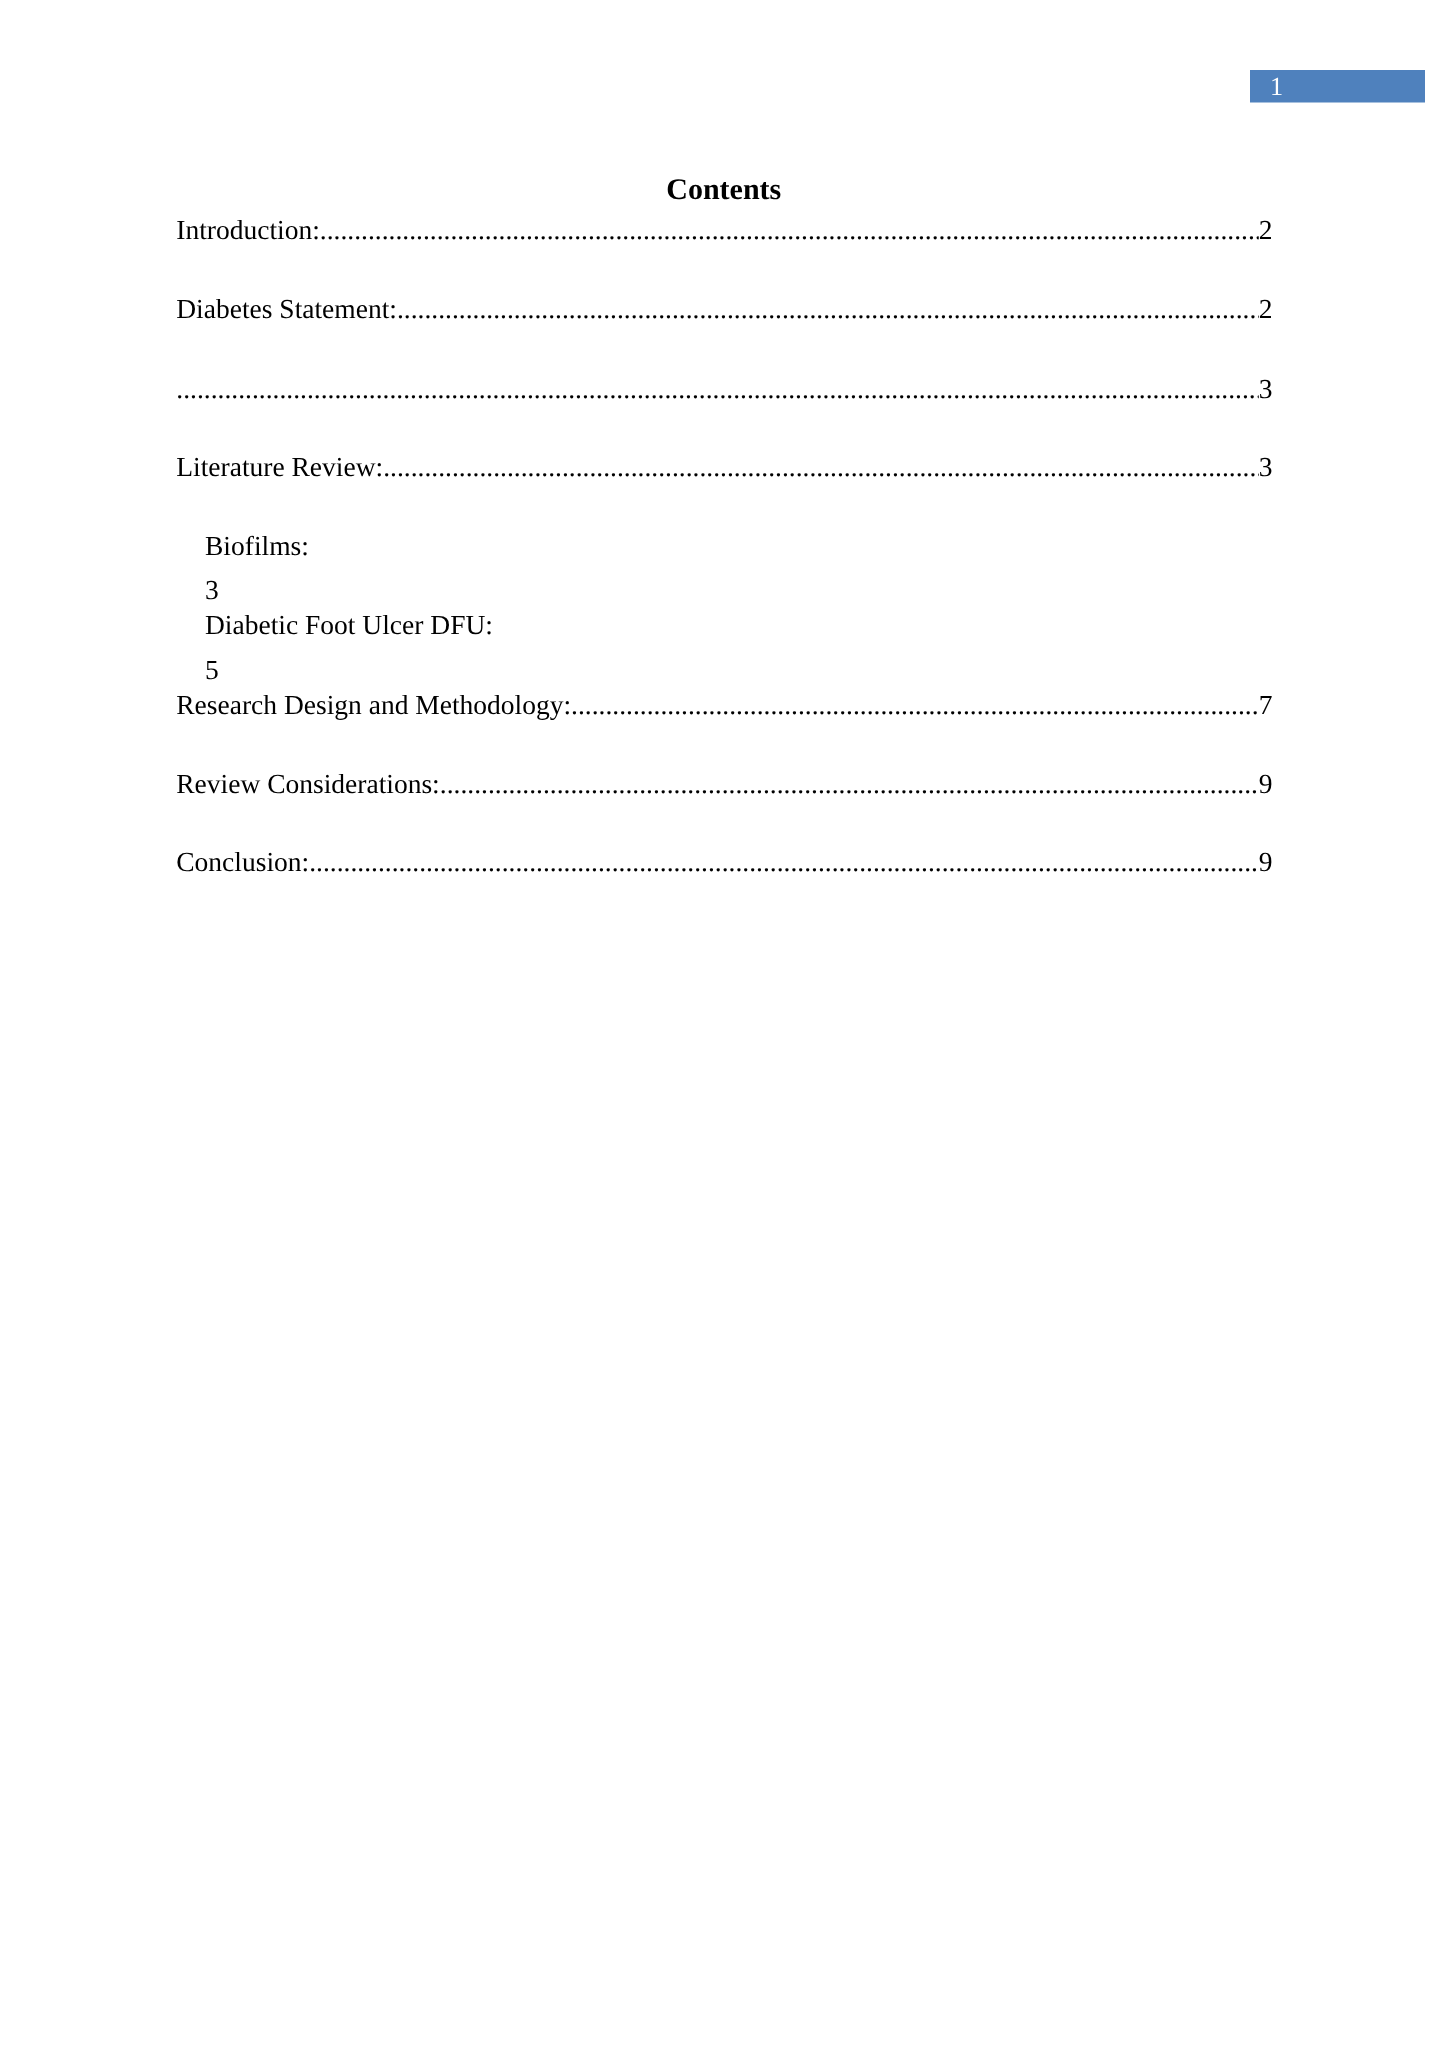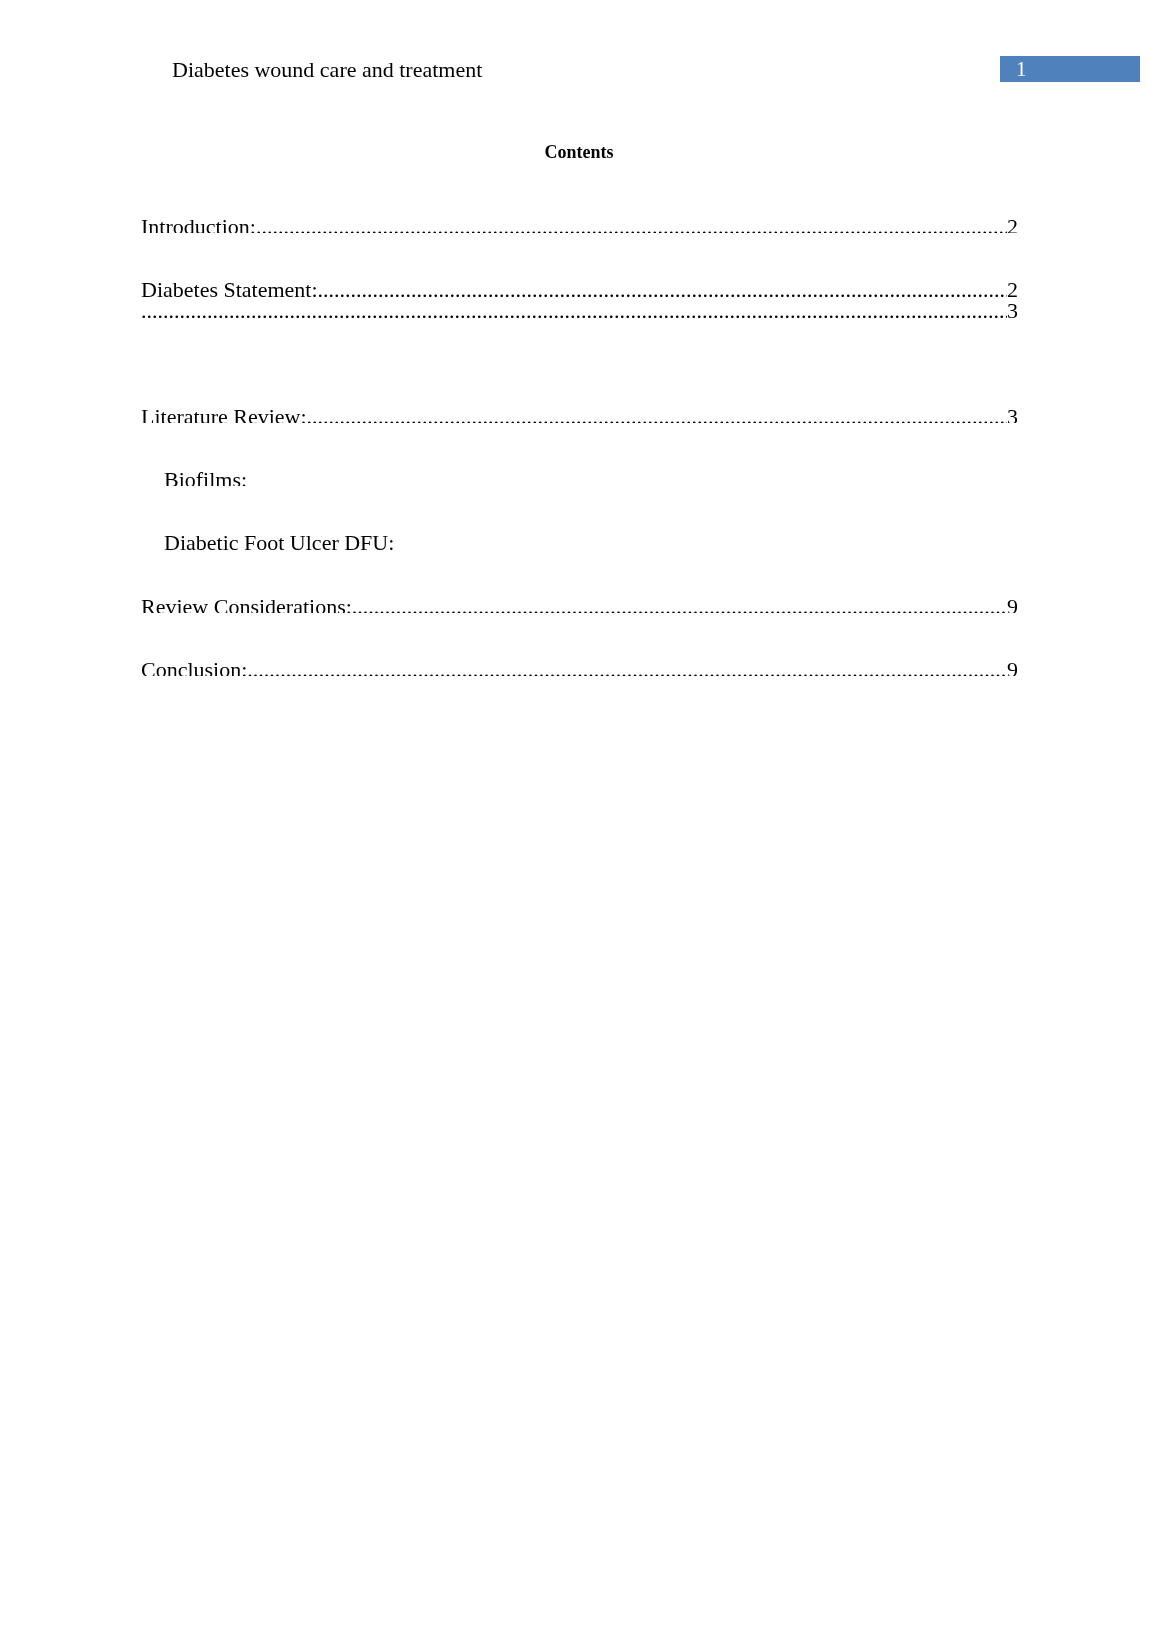--- a/index.html
+++ b/index.html
@@ -46,21 +46,21 @@
       line-height: 27px;
       color: #ffffff;
     }
     .toc-heading {
       position: absolute;
       left: 0;
       width: 1158px;
       top: 138px;
       text-align: center;
       font-weight: bold;
-      font-size: 18px;
+      font-size: 24px;
       line-height: 28px;
     }
     .toc-list {
       position: absolute;
       left: 141px;
       top: 170px;
       width: 877px;
       margin: 0;
       padding: 0;
       list-style: none;
@@ -74,41 +74,39 @@
       white-space: nowrap;
       overflow: hidden;
       cursor: pointer;
     }
     .toc-entry.level-2 {
       padding-left: 23px;
       flex-direction: column;
     }
     .toc-label {
       flex: 0 0 auto;
-      margin-top: 43px;
     }
     .toc-leader {
       flex: 1 1 auto;
       overflow: hidden;
       white-space: nowrap;
       letter-spacing: 0px;
     }
     .toc-leader::after {
       content: "......................................................................................................................................................................................................................................................................................";
     }
     .toc-page {
       flex: 0 0 auto;
       text-align: right;
     }
   </style>
 </head>
 <body>
 
 <div class="page-header">
-  <div class="header-title">Diabetes wound care and treatment</div>
   <div class="page-number-box" style="background: rgb(79, 129, 189);">
     <span class="page-number">1</span>
   </div>
 </div>
 
 <div class="toc-heading">Contents</div>
 
 <ul class="toc-list">
   <li class="toc-entry level-1">
     <span class="toc-label">Introduction:</span>
@@ -133,20 +131,25 @@
     <span class="toc-label">Biofilms:</span>
     <span class="toc-leader"></span>
     <span class="toc-page">3</span>
   </li>
   <li class="toc-entry level-2">
     <span class="toc-label">Diabetic Foot Ulcer DFU:</span>
     <span class="toc-leader"></span>
     <span class="toc-page">5</span>
   </li>
   <li class="toc-entry level-1">
+    <span class="toc-label">Research Design and Methodology:</span>
+    <span class="toc-leader"></span>
+    <span class="toc-page">7</span>
+  </li>
+  <li class="toc-entry level-1">
     <span class="toc-label">Review Considerations:</span>
     <span class="toc-leader"></span>
     <span class="toc-page">9</span>
   </li>
   <li class="toc-entry level-1">
     <span class="toc-label">Conclusion:</span>
     <span class="toc-leader"></span>
     <span class="toc-page">9</span>
   </li>
 </ul>

